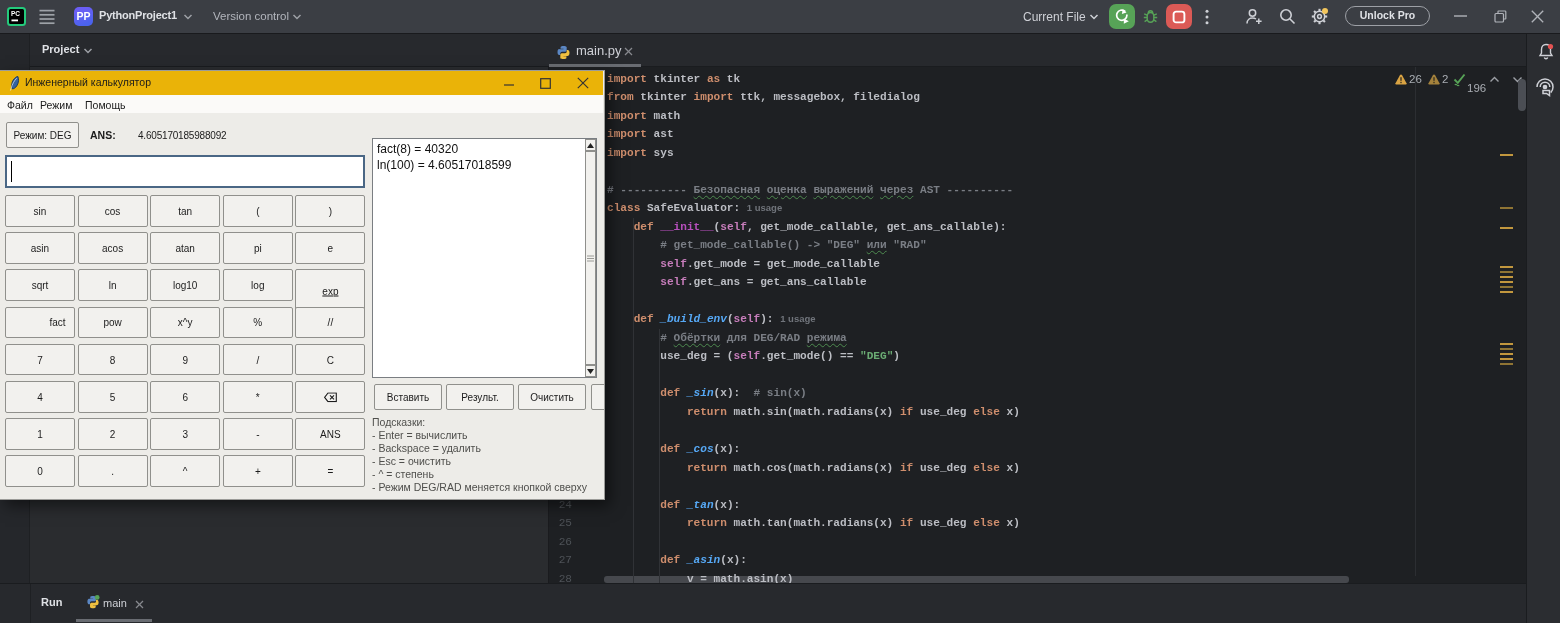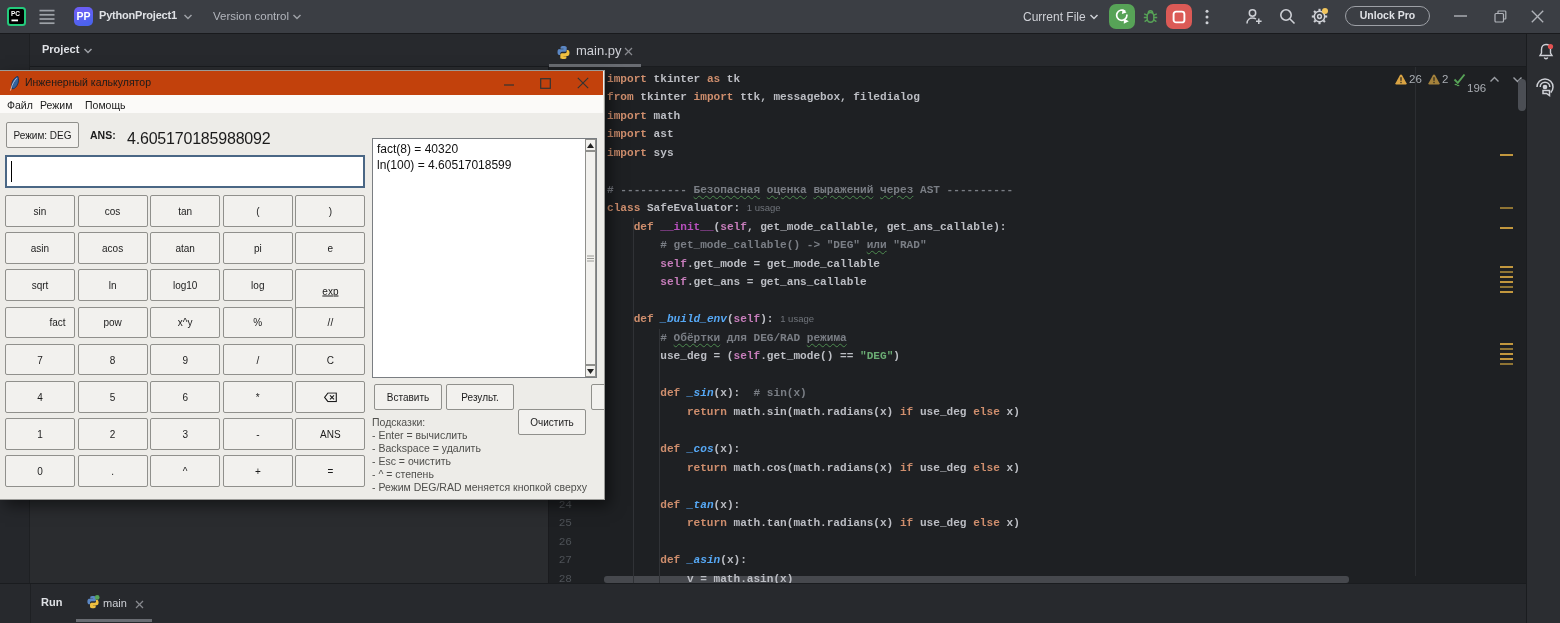--- a/index.html
+++ b/index.html
@@ -17,37 +17,37 @@
 
   
   #editor { left:549px; top:67px; width:977px; height:516px; background:#1e2023; overflow:hidden;}
   #vsep { left:548px; top:67px; width:1px; height:516px; background:#1a1b1e; }
   .codeline { position:absolute; left:58px; white-space:pre;
     font-family:"Liberation Mono", monospace; font-size:11.1px; font-weight:600;
     line-height:18.52px; height:18.52px; color:#bcbec4; }
   .kw { color:#cf8e6d; } .cmt { color:#7a7e85;text-align:right; } .fn { color:#56a8f5;font-style:italic; }
   .slf { color:#c77dbb; } .dun { color:#b84fbe; } .str { color:#6aab73; }
   .sq { text-decoration:underline; text-decoration-style:wavy; text-decoration-color:#4e8b50; text-decoration-thickness:1px; text-underline-offset:2px;}
-  .inlay { color:#70747b; font-family:"Liberation Sans",sans-serif; font-size:9.5px; font-weight:400;}
+  .inlay { color:#70747b; font-family:"Liberation Sans",sans-serif; font-size:9.5px; font-weight:700;}
   .gut { position:absolute; width:23px; text-align:right; color:#4e5257;
     font-family:"Liberation Mono",monospace; font-size:11.1px; line-height:18.52px; font-weight:400;}
   #wrapguide { left:1415px; top:67px; width:1px; height:509px; background:#2c2e32; }
   #hscroll { left:55px; top:509px; width:745px; height:7px; background:#46484d; border-radius:3px; }
   #vthumb { left:1518px; top:79px; width:8px; height:32px; background:#4b4e54; border-radius:4px; }
   .mark { position:absolute; left:1500px; width:13px; height:2px; background:#c2973e; }
 
   
   #rstripe { left:1526px; top:34px; width:34px; height:589px; background:#2b2d31; border-left:1px solid #1a1c1f;}
   #runpanel { left:0; top:583px; width:1526px; height:40px; background:#27292d; border-top:1px solid #1a1c1f;}
   #lstripe { left:0; top:34px; width:30px; height:589px; background:#25272b; border-right:1px solid #1e2023;}
 
   
   #calc { left:0; top:70px; width:605px; height:430px; background:#edece8;
     border:1px solid #9b9b98; border-left:none; box-shadow: 5px 6px 14px rgba(0,0,0,0.5); overflow:hidden;}
-  #calctitle { left:0; top:0; width:603px; height:24px; background:#c2410c; }
+  #calctitle { left:0; top:0; width:603px; height:24px; background:#eab308; }
   #calcmenu { left:0; top:24px; width:603px; height:18px; background:#fbfaf8; }
   .m12 { font-size:10.5px; color:#1b1b1b; }
   .cbtn { position:absolute; background:#f2f1ee; border:1px solid #90908c; border-radius:2px;
     font-size:10px; color:#1c1c1c; text-align:center; }
   .cbtn span { position:relative; top:50%; transform:translateY(-50%); display:block; }
 </style>
 </head>
 <body>
 <div id="stage">
   <div class="abs" id="titlebar">
@@ -321,21 +321,21 @@
       </div>
     <div class="abs" id="calcmenu">
         <div class="abs m12" style="left:7px;top:4px;">Файл</div>
         <div class="abs m12" style="left:40px;top:4px;">Режим</div>
         <div class="abs m12" style="left:85px;top:4px;">Помощь</div>
       </div>
     <div class="cbtn" style="left:6px;top:51px;width:73px;height:26px;">
         <span>Режим: DEG</span>
       </div>
     <div class="abs m12" style="left:90px;top:58px;font-weight:bold;text-align:center;">ANS:</div>
-    <div class="abs" style="left:127px;top:59px;font-size:16px;letter-spacing:-0.2px;color:#1b1b1b;text-align:center;">4.605170185988092</div>
+    <div class="abs" style="left:138px;top:59px;font-size:10px;letter-spacing:-0.2px;color:#1b1b1b;text-align:center;">4.605170185988092</div>
     <div class="abs" style="left:5px;top:84px;width:360px;height:33px;background:#fff;border:2px solid #4a6785;"></div>
     <div class="abs" style="left:11px;top:90px;width:1px;height:21px;background:#000;"></div>
     <div class="abs m12" style="left:372px;top:49px;margin-top:20px;">История</div>
     <div class="abs" style="left:372px;top:67px;width:225px;height:240px;background:#fff;border:1px solid #7a7e82;"></div>
     <div class="abs" style="left:377px;top:71px;font-size:12px;color:#111;">fact(8) = 40320</div>
     <div class="abs" style="left:377px;top:87px;font-size:12px;color:#111;">ln(100) = 4.60517018599</div>
     <div class="abs" style="left:585px;top:68px;width:11px;height:238px;background:#f0efec;"></div>
     <div class="abs" style="left:585px;top:68px;width:11px;height:12px;background:#f2f1ee;border:1px solid #8f8f8c;"></div>
     <svg class="abs" style="left:587px;top:72px" width="7" height="5" viewBox="0 0 7 5">
         <path d="M3.5 0 L7 5 L0 5 Z" fill="#222"></path>
@@ -474,21 +474,21 @@
       </div>
     <div class="cbtn" style="left:295.4px;top:384.4px;width:70px;height:31.5px;">
         <span>=</span>
       </div>
     <div class="cbtn" style="left:374px;top:313px;width:68px;height:26px;">
         <span>Вставить</span>
       </div>
     <div class="cbtn" style="left:446px;top:313px;width:68px;height:26px;">
         <span>Результ.</span>
       </div>
-    <div class="cbtn" style="left:518px;top:313px;width:68px;height:26px;margin-top:25px;">
+    <div class="cbtn" style="left:518px;top:313px;width:68px;height:26px;">
         <span>Очистить</span>
       </div>
     <div class="cbtn" style="left:591px;top:313px;width:20px;height:26px;">
         <span></span>
       </div>
     <div class="abs" style="left:372px;top:345px;font-size:10.5px;color:#4f4f4c;line-height:12.9px;white-space:nowrap;">Подсказки:<br>- Enter = вычислить<br>- Backspace = удалить<br>- Esc = очистить<br>- ^ = степень<br>- Режим DEG/RAD меняется кнопкой сверху</div>
   </div>
 </div>
 
 </body></html>

